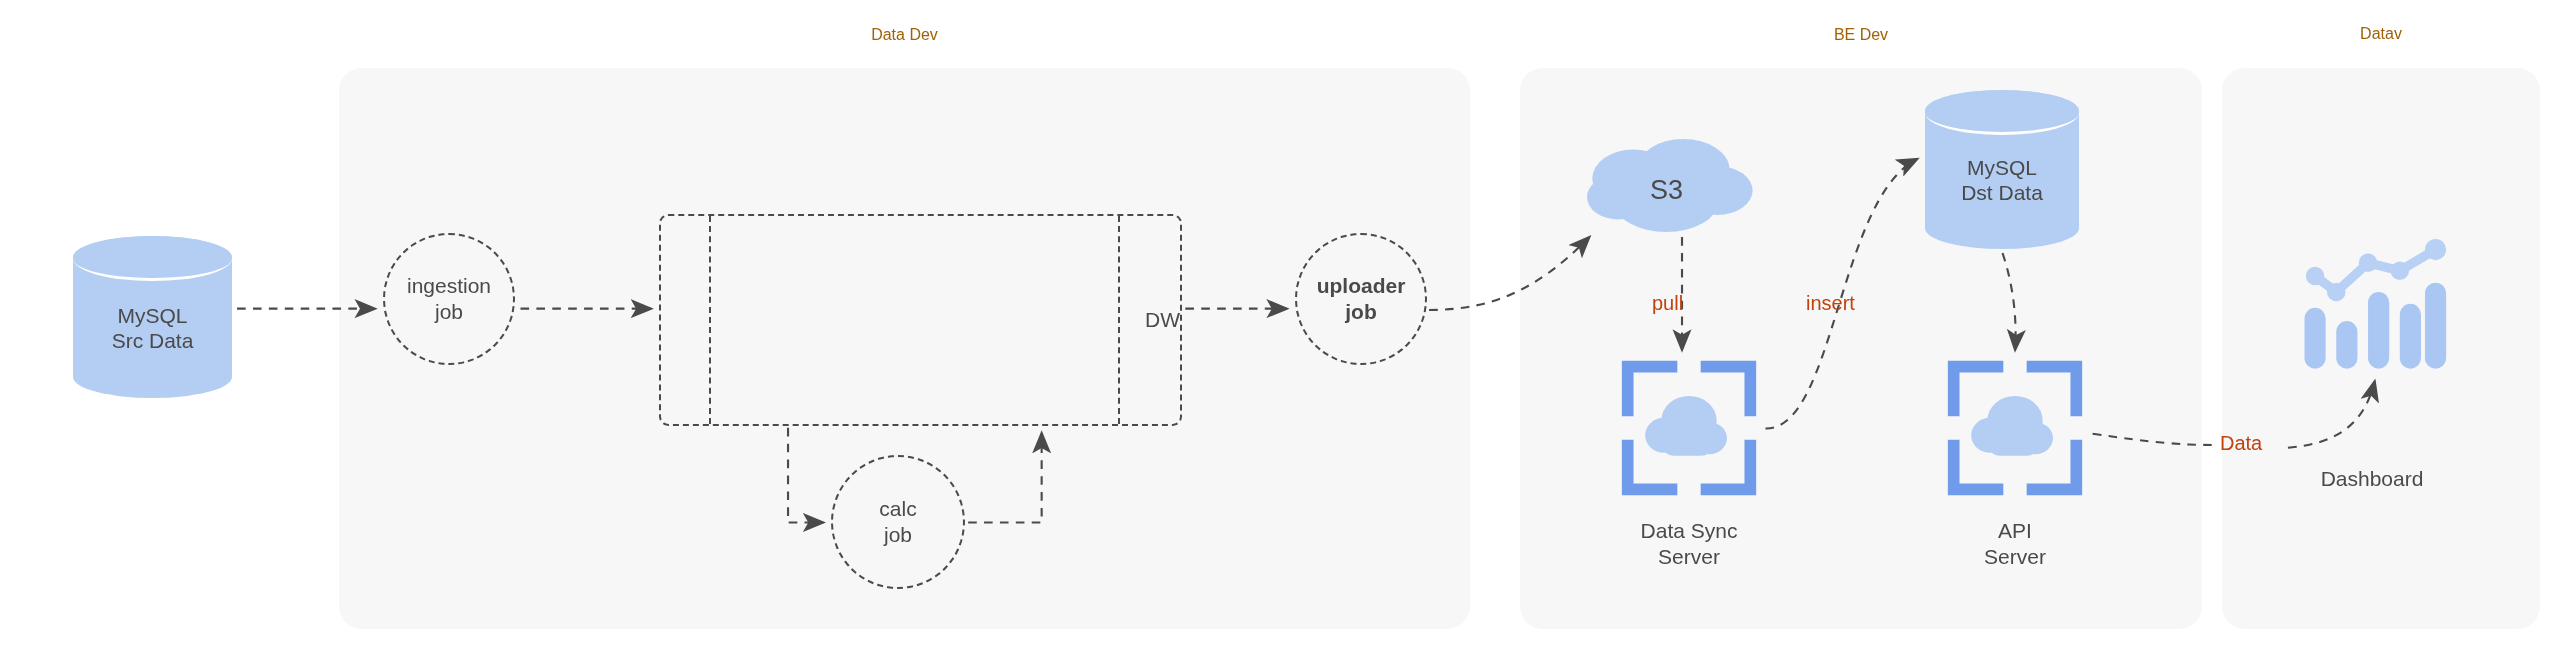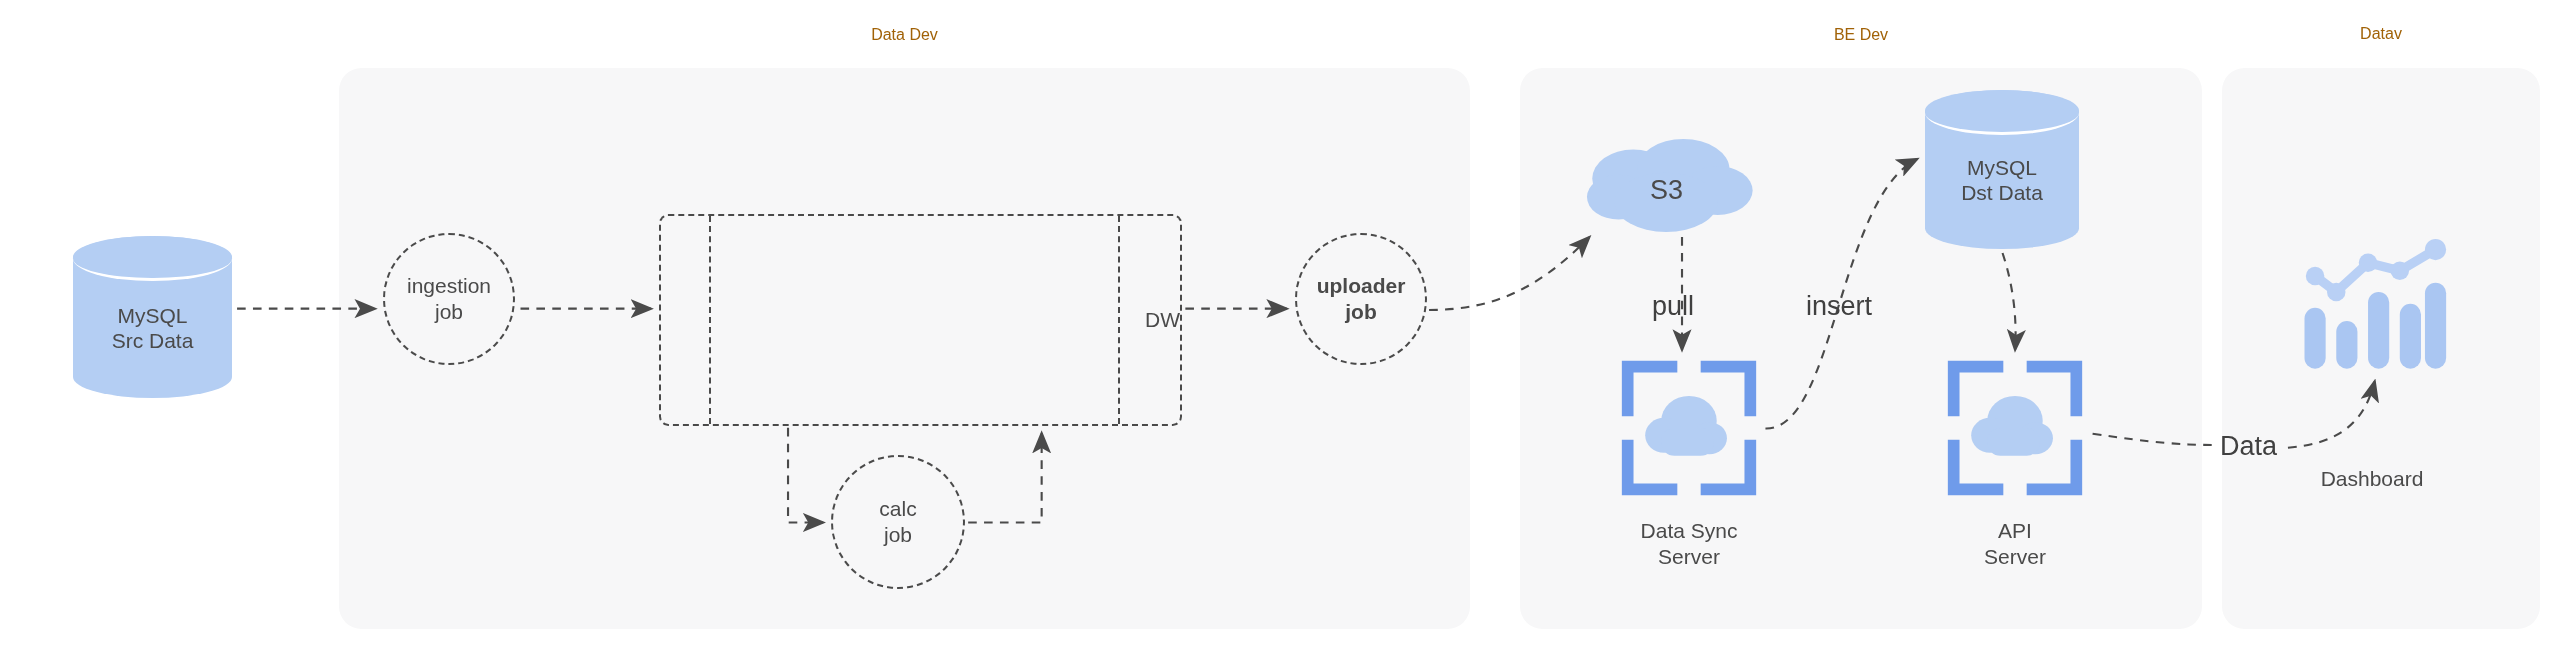--- a/index.html
+++ b/index.html
@@ -124,22 +124,22 @@
   .edge {
     fill: none;
     stroke: #4a4a4a;
     stroke-width: 3.2;
     stroke-dasharray: 13 11;
   }
   .edge-head { fill: #4a4a4a; }
   
   .edge-label {
     position: absolute;
-    color: #404040;
-    font-size: 27px;
+    color: #c2410c;
+    font-size: 20px;
     line-height: 1;
     white-space: nowrap;
     background: transparent;
   }
   
   .server-icon {
     position: absolute;
   }
   .srv-label {
     position: absolute;

